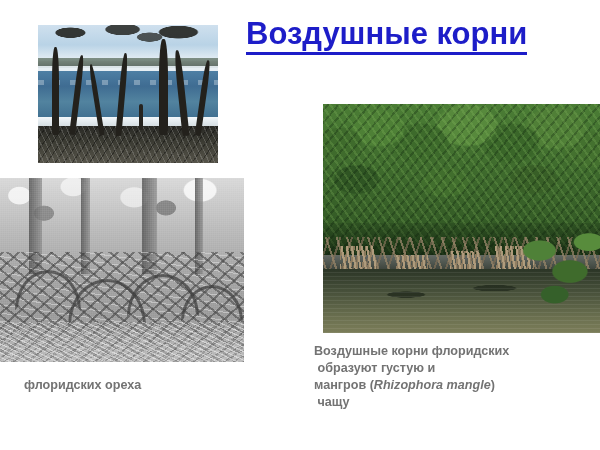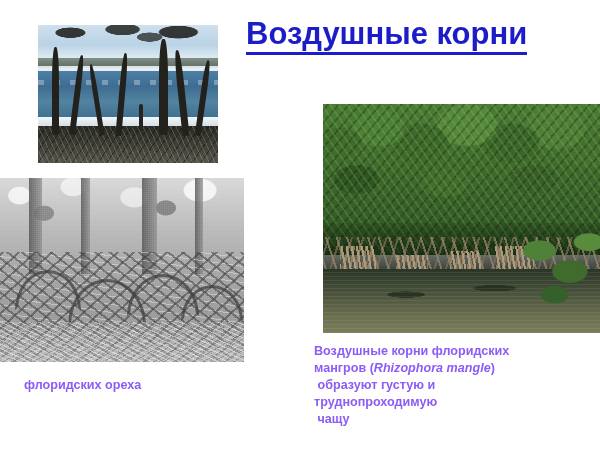--- a/index.html
+++ b/index.html
@@ -223,21 +223,21 @@
     background:
       radial-gradient(ellipse 26px 16px at 30% 30%, #4f8138 0 60%, rgba(0,0,0,0) 66%),
       radial-gradient(ellipse 28px 18px at 62% 50%, #3f6b2c 0 60%, rgba(0,0,0,0) 66%),
       radial-gradient(ellipse 24px 14px at 82% 22%, #588c3c 0 60%, rgba(0,0,0,0) 66%),
       radial-gradient(ellipse 22px 14px at 46% 72%, #35602a 0 60%, rgba(0,0,0,0) 66%);
   }
 
   
   .caption {
     position: absolute;
-    color: #8b5cf6;
+    color: #737373;
     font-size: 12.6px;
     font-weight: bold;
     line-height: 1.34;
   }
   #caption-left {
     left: 24px;
     top: 377px;
     width: 230px;
   }
   #caption-right {
@@ -307,19 +307,18 @@
       <div class="bush3"></div>
     </div>
   </div>
 
   <div class="caption" id="caption-left">
     <span class="ln">флоридских ореха</span>
   </div>
 
   <div class="caption" id="caption-right">
     <span class="ln">Воздушные корни флоридских</span>
+    <span class="ln"> образуют густую и</span>
     <span class="ln"><span>мангров (</span><span class="sp">Rhizophora mangle</span><span>)</span></span>
-    <span class="ln"> образуют густую и</span>
-    <span class="ln">труднопроходимую</span>
     <span class="ln"> чащу</span>
   </div>
 
 </div>
 
 </body></html>

